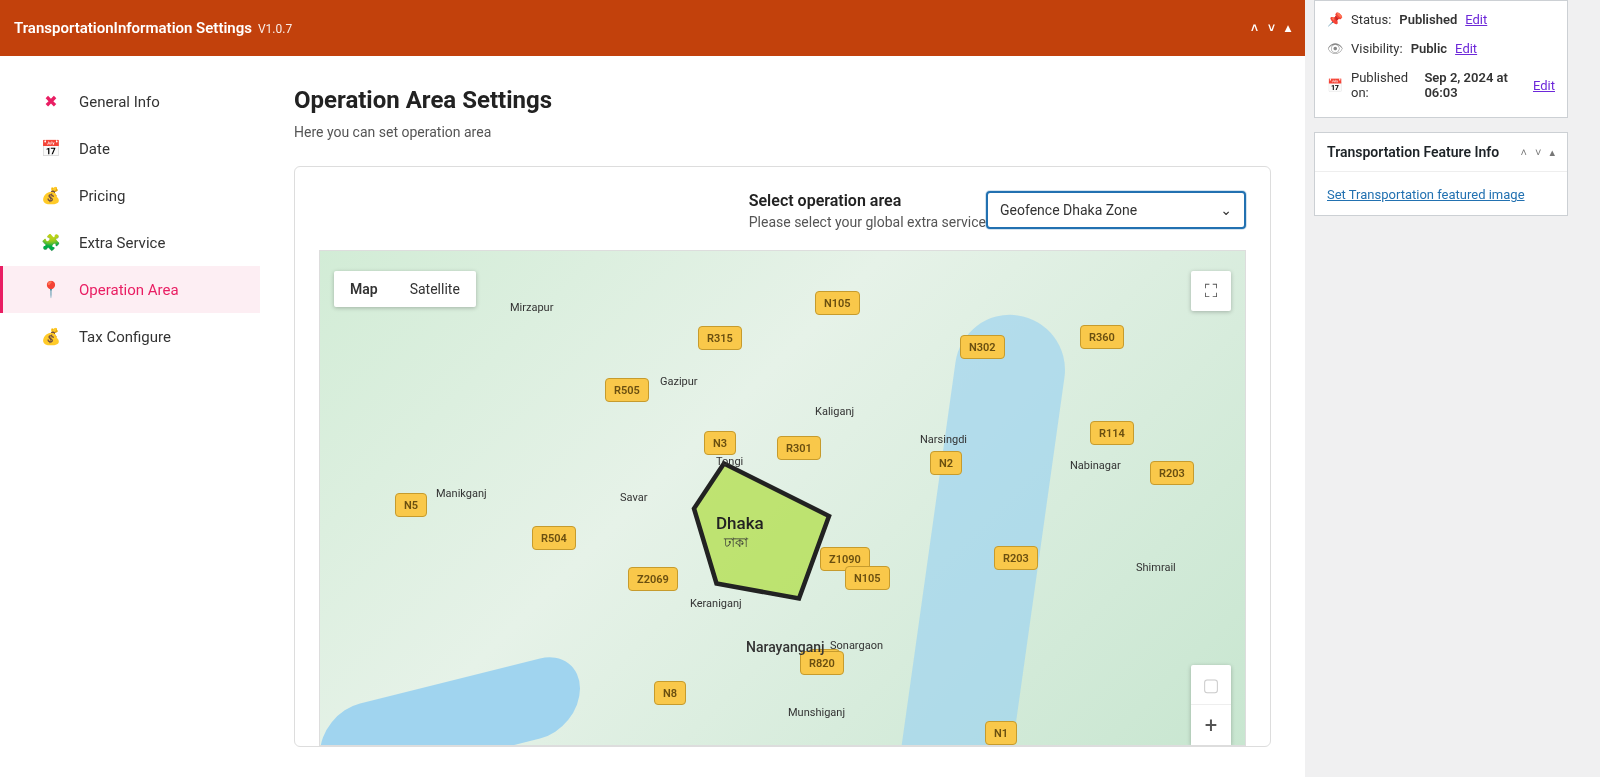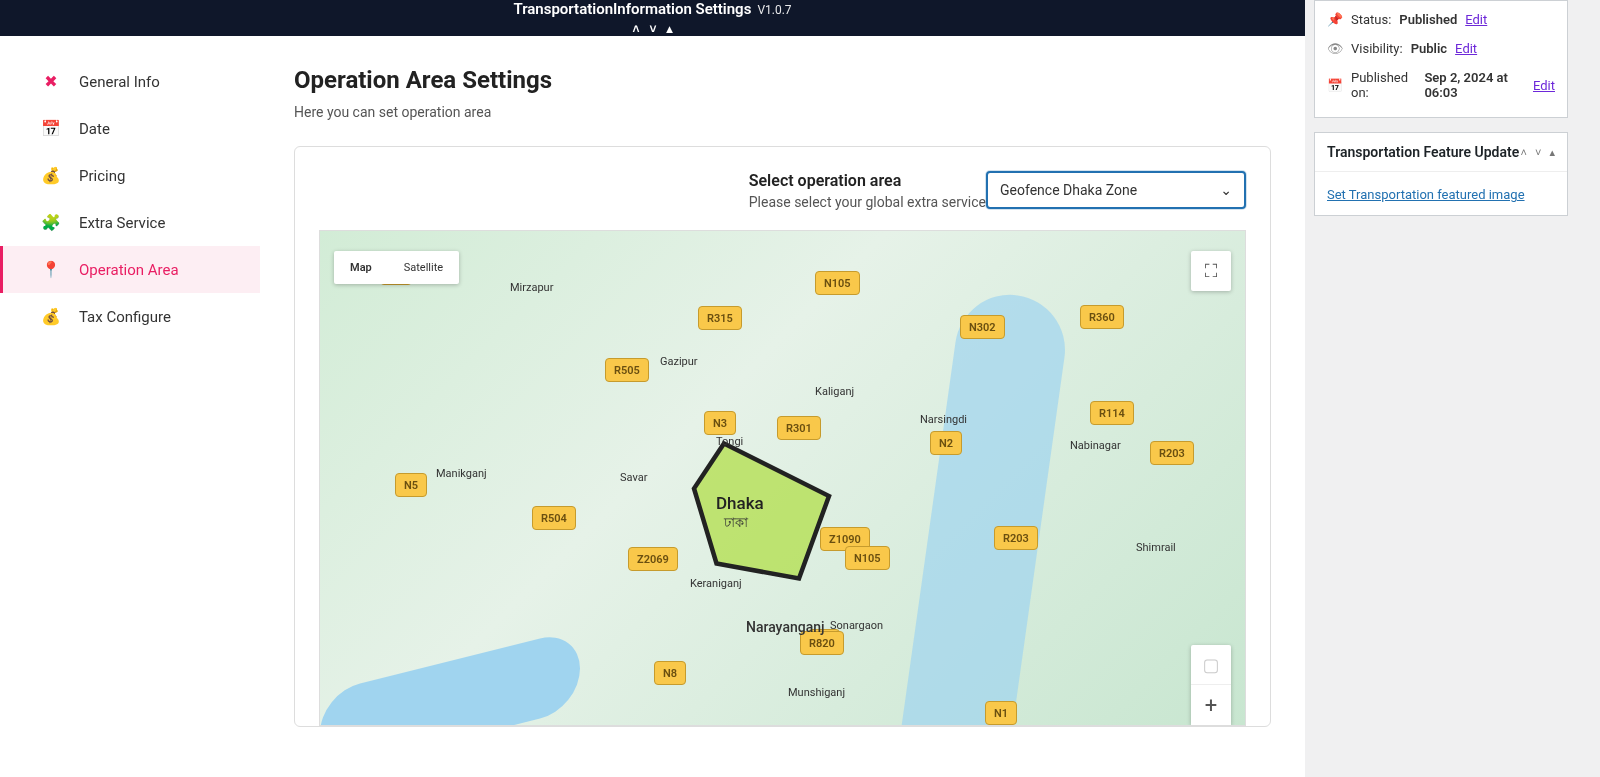--- a/index.html
+++ b/index.html
@@ -1,21 +1,21 @@
 <!DOCTYPE html>
 <html><head>
 <meta charset="utf-8">
 <style>
   * { box-sizing: border-box; margin: 0; padding: 0; font-family: -apple-system, BlinkMacSystemFont, "Segoe UI", Roboto, Arial, sans-serif; }
   body { background: #f0f0f1; width: 1600px; height: 777px; overflow: hidden; position: relative; }
 
   .main-area { position: absolute; left: 0; top: 0; width: 1305px; height: 777px; background: #fff; }
   .right-sidebar { position: absolute; left: 1312px; top: 0; width: 258px; height: 777px; }
 
-  .header-bar { background: #0f172a; color: #fff; height: 36px; display: flex; align-items: center; padding: 0 14px; font-size: 15px; font-weight: 600; justify-content: space-between; flex-direction: column; }
+  .header-bar { background: #c2410c; color: #fff; height: 56px; display: flex; align-items: center; padding: 0 14px; font-size: 15px; font-weight: 600; justify-content: space-between; }
   .header-title { display: flex; align-items: baseline; gap: 6px; }
   .header-title .ver { font-size: 12px; font-weight: 400; opacity: .9; }
   .header-ctrls { display: flex; gap: 10px; font-size: 12px; }
   .header-ctrls span { cursor: pointer; }
 
   .content-row { display: flex; height: calc(100% - 40px); }
   .settings-nav { width: 260px; background: #fff; padding-top: 22px; }
   .nav-item { display: flex; align-items: center; gap: 18px; padding: 14px 22px 14px 38px; font-size: 15px; color: #333; cursor: pointer; border-left: 3px solid transparent; }
   .nav-item.active { color: #e91e63; border-left-color: #e91e63; background: #fdeef3; }
   .nav-item .ico { width: 20px; text-align: center; color: #e91e63; font-size: 16px; }
@@ -26,21 +26,21 @@
   .body-sub { font-size: 14px; color: #555; margin-bottom: 26px; }
 
   .settings-card { border: 1px solid #ddd; border-radius: 6px; padding: 24px 24px 0 24px; background: #fff; }
   .select-row { display: flex; justify-content: flex-end; align-items: flex-start; margin-bottom: 20px; }
   .select-label { font-size: 16px; font-weight: 600; color: #222; margin-bottom: 4px; }
   .select-help { font-size: 14px; color: #555; }
   .select-box { width: 260px; height: 38px; border: 2px solid #2271b1; border-radius: 4px; display: flex; align-items: center; justify-content: space-between; padding: 0 12px; font-size: 14px; color: #333; cursor: pointer; background: #fff; box-shadow: 0 0 0 1px rgba(34,113,177,.2); }
 
   .map-box { height: 496px; border: 1px solid #ddd; position: relative; background: linear-gradient(135deg,#d2ecd6 0%, #e6f2e8 40%, #c8e6d0 100%); overflow: hidden; }
   .map-type { position: absolute; top: 20px; left: 14px; display: flex; background: #fff; border-radius: 2px; box-shadow: 0 1px 4px rgba(0,0,0,.25); }
-  .map-type div { padding: 10px 16px; font-size: 11px; color: #333; cursor: pointer; }
+  .map-type div { padding: 10px 16px; font-size: 14px; color: #333; cursor: pointer; }
   .map-type div:first-child { font-weight: 600; }
   .map-fs { position: absolute; top: 20px; right: 14px; width: 40px; height: 40px; background: #fff; border-radius: 2px; box-shadow: 0 1px 4px rgba(0,0,0,.25); display:flex; align-items:center; justify-content:center; cursor:pointer; font-size:18px; color:#555;}
   .map-zoom { position: absolute; bottom: 0; right: 14px; width: 40px; background: #fff; border-radius: 2px 2px 0 0; box-shadow: 0 1px 4px rgba(0,0,0,.25); display:flex; flex-direction:column; }
   .map-zoom div { height:40px; display:flex; align-items:center; justify-content:center; font-size:22px; color:#555; cursor:pointer;}
   .map-zoom div:first-child { border-bottom:1px solid #eee; color:#ccc; font-size:18px;}
 
   
   .river { position:absolute; background: #a0d4ef; }
   .river.r1 { left:0; top:430px; width:260px; height:80px; transform: skewY(-14deg); border-radius: 40px; }
   .river.r2 { left:580px; top:60px; width:110px; height:900px; transform: rotate(8deg); border-radius: 60px; opacity:.7;}
@@ -213,21 +213,21 @@
         <span class="mico">📅</span>
         <span>Published on:</span>
         <b>Sep 2, 2024 at 06:03</b>
         <a href="#">Edit</a>
       </div>
     </div>
   </div>
 
   <div class="side-panel">
     <div class="side-panel-h">
-      <div class="t">Transportation Feature Update</div>
+      <div class="t">Transportation Feature Info</div>
       <div class="ctl">
         <span>˄</span>
         <span>˅</span>
         <span>▴</span>
       </div>
     </div>
     <div class="side-panel-b">
       <a href="#">Set Transportation featured image</a>
     </div>
   </div>

